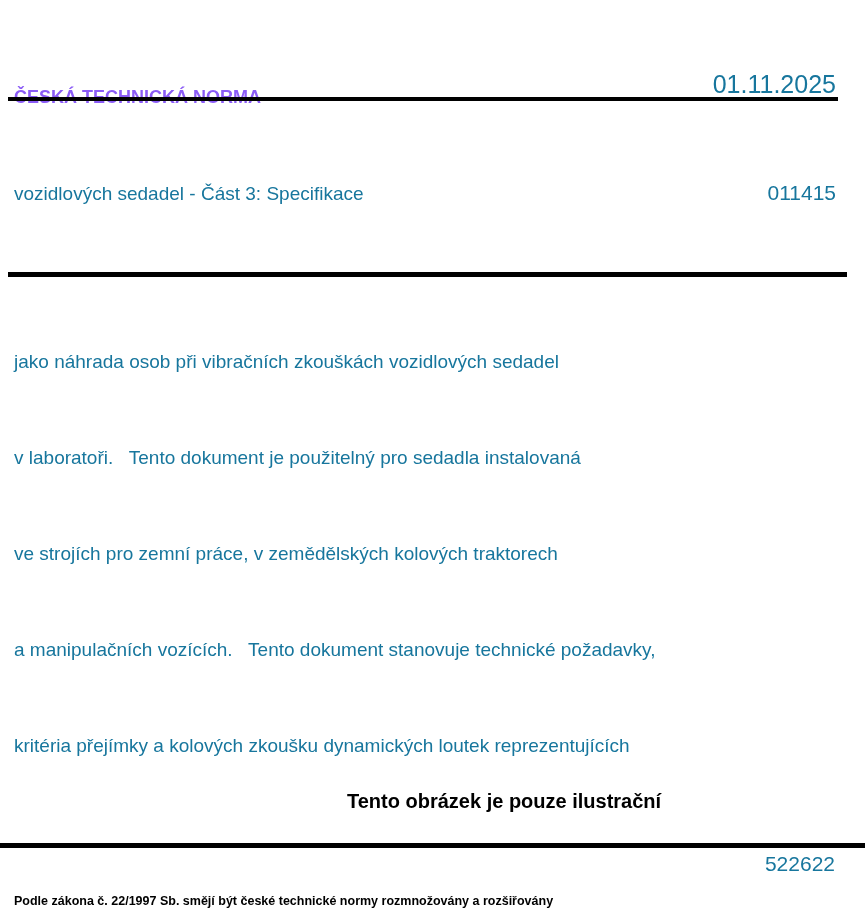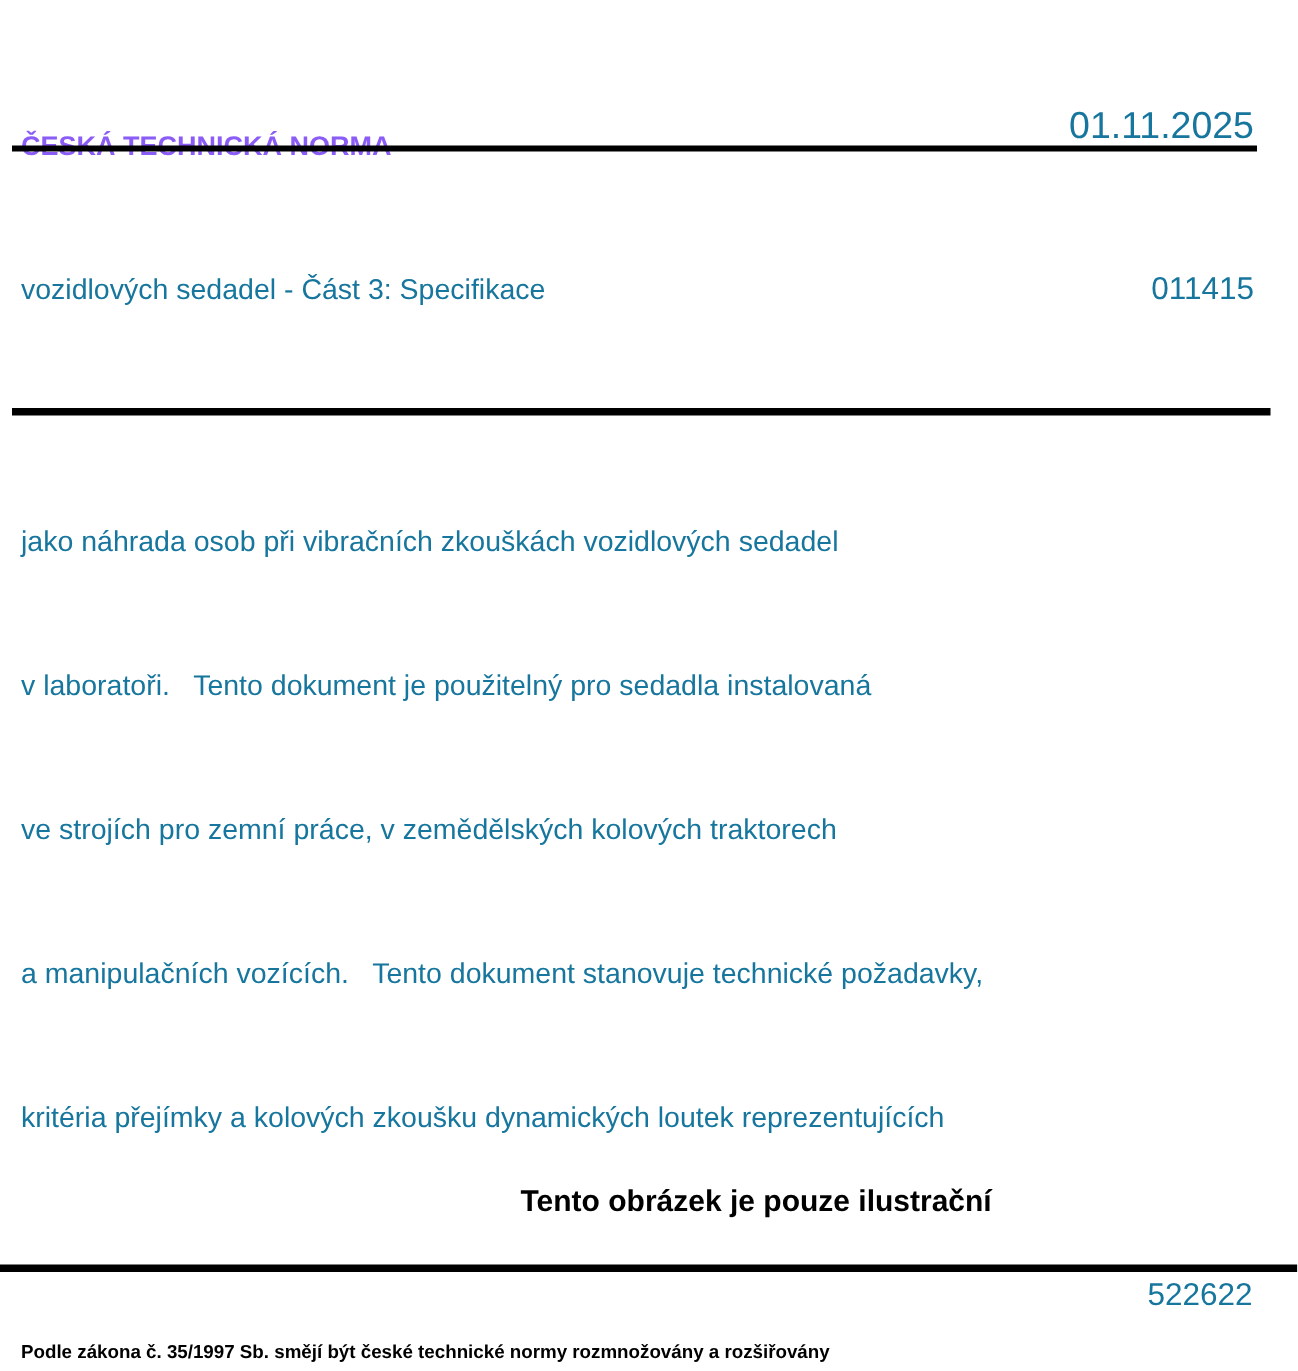--- a/index.html
+++ b/index.html
@@ -124,19 +124,19 @@
     
     
     
   </div>
 
   <div class="illustration-note">Tento obrázek je pouze ilustrační</div>
 
   <div class="rule rule-footer"></div>
 
   <div class="legal-notice">
-    <div>Podle zákona č. 35/1997 Sb. smějí být české technické normy rozmnožovány a rozšiřovány</div>
+    <div>Podle zákona č. 22/1997 Sb. smějí být české technické normy rozmnožovány a rozšiřovány</div>
     
   </div>
 
   <div class="order-number">522622</div>
 
 </div>
 
 </body></html>

